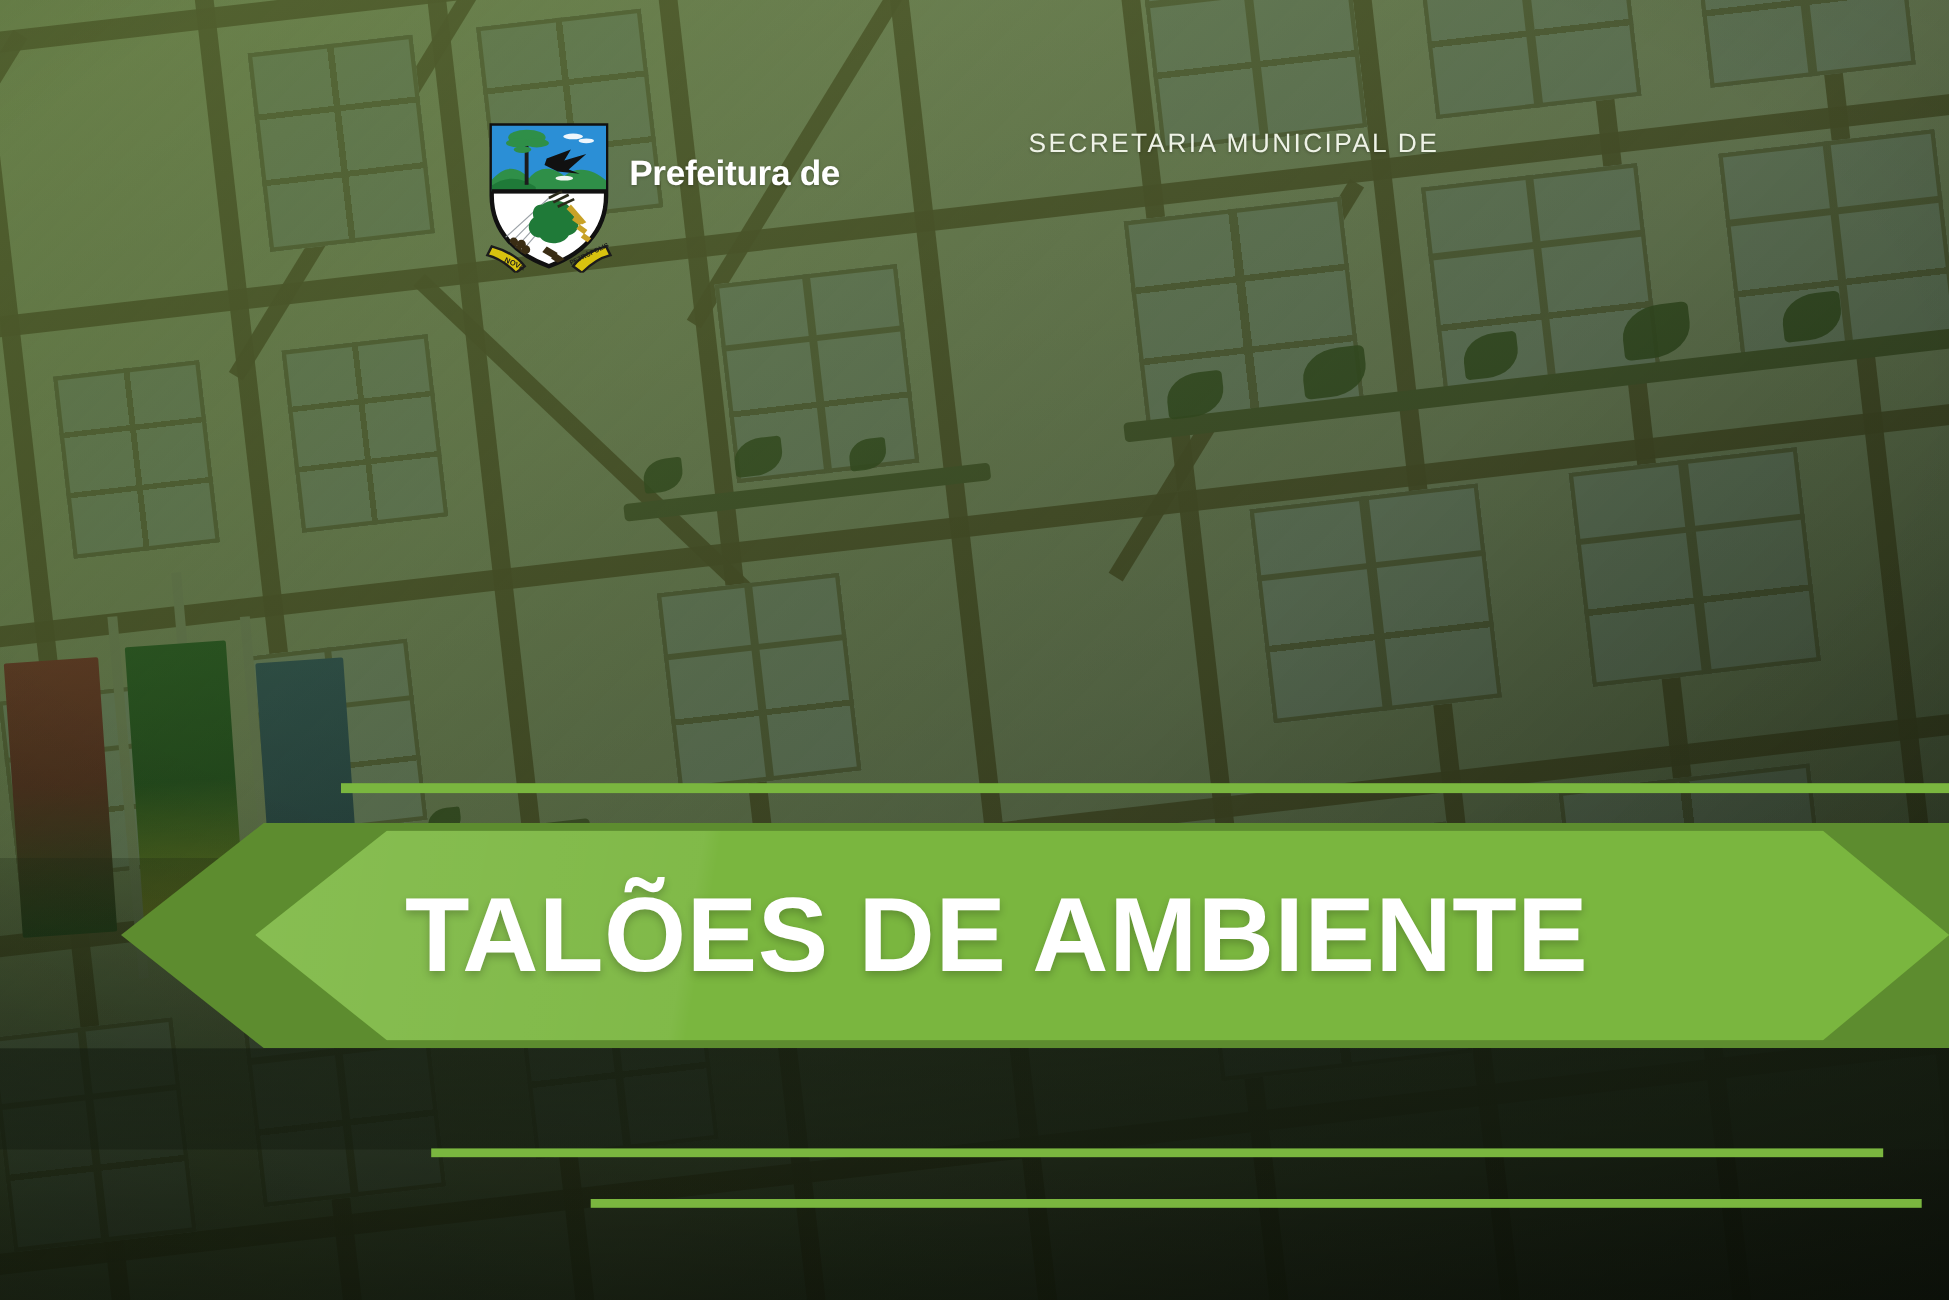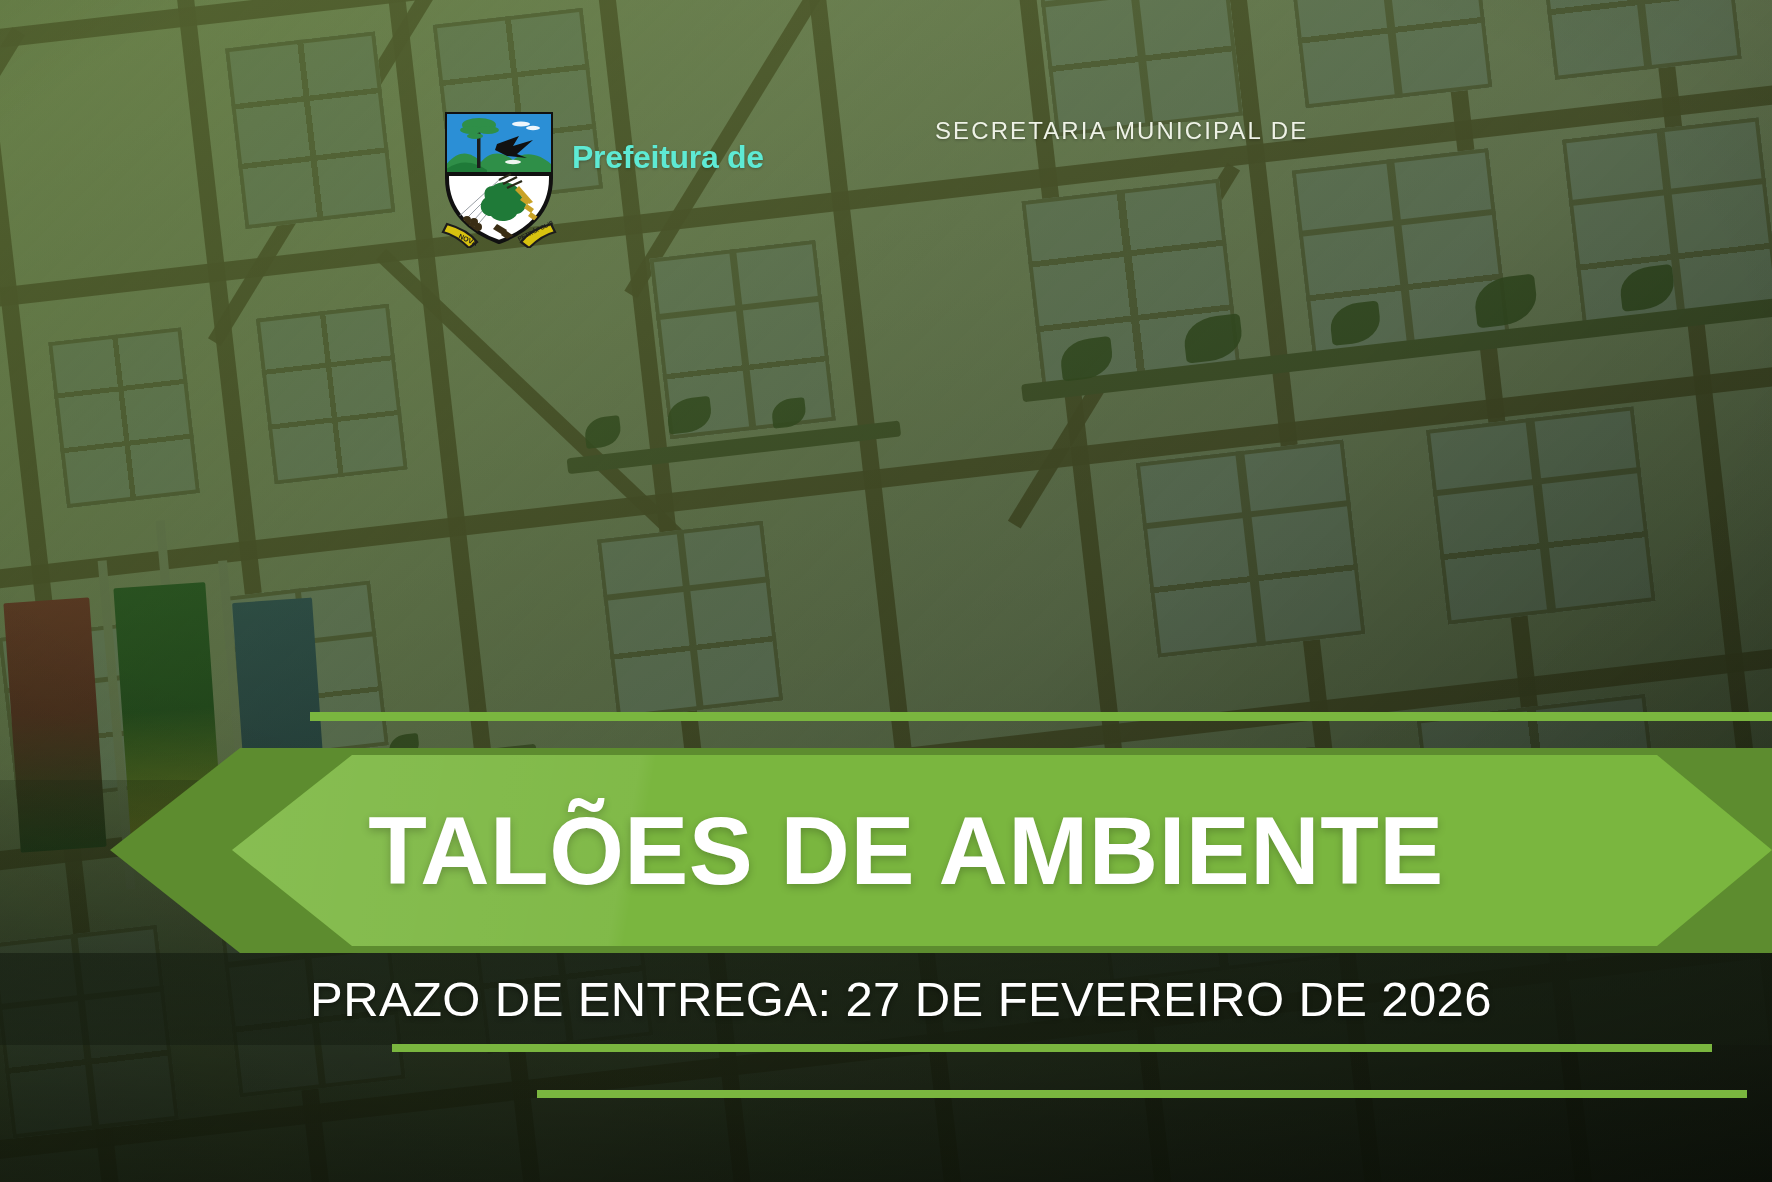--- a/index.html
+++ b/index.html
@@ -60,21 +60,21 @@
     background:radial-gradient(130% 95% at 46% 30%,rgba(0,0,0,0) 40%,rgba(0,0,0,.35) 100%);
   }
 
   
   .header{position:absolute;left:0;top:0;width:100%;height:300px;}
 
   .crest{position:absolute;left:441px;top:108px;width:116px;height:140px;}
 
   .pref{
     position:absolute;left:572px;top:139px;
-    color:#5eead4;font-weight:700;font-size:32px;line-height:1.16;
+    color:#ffffff;font-weight:700;font-size:32px;line-height:1.16;
     letter-spacing:-.3px;
     text-shadow:0 1px 3px rgba(0,0,0,.28);
   }
 
   .sec-sm{
     position:absolute;left:935px;top:117px;
     color:#eef2e6;font-size:24px;letter-spacing:2.1px;font-weight:300;
     text-shadow:0 1px 3px rgba(0,0,0,.3);
   }
   .sec-big{
@@ -306,18 +306,17 @@
   <div class="rule-top"></div>
 
   <div class="banner">
     <div class="arrow-back"></div>
     <div class="arrow-front"></div>
     <div class="arrow-shade"></div>
   </div>
   <div class="banner-title">TALÕES DE AMBIENTE</div>
 
   <div class="date-band"></div>
-  <div class="date-text">PRAZO DE ENTREGA: 27 DE FEVEREIRO DE 2026</div>
 
   <div class="rule-b1"></div>
   <div class="rule-b2"></div>
 
 </div>
 
 </body></html>

